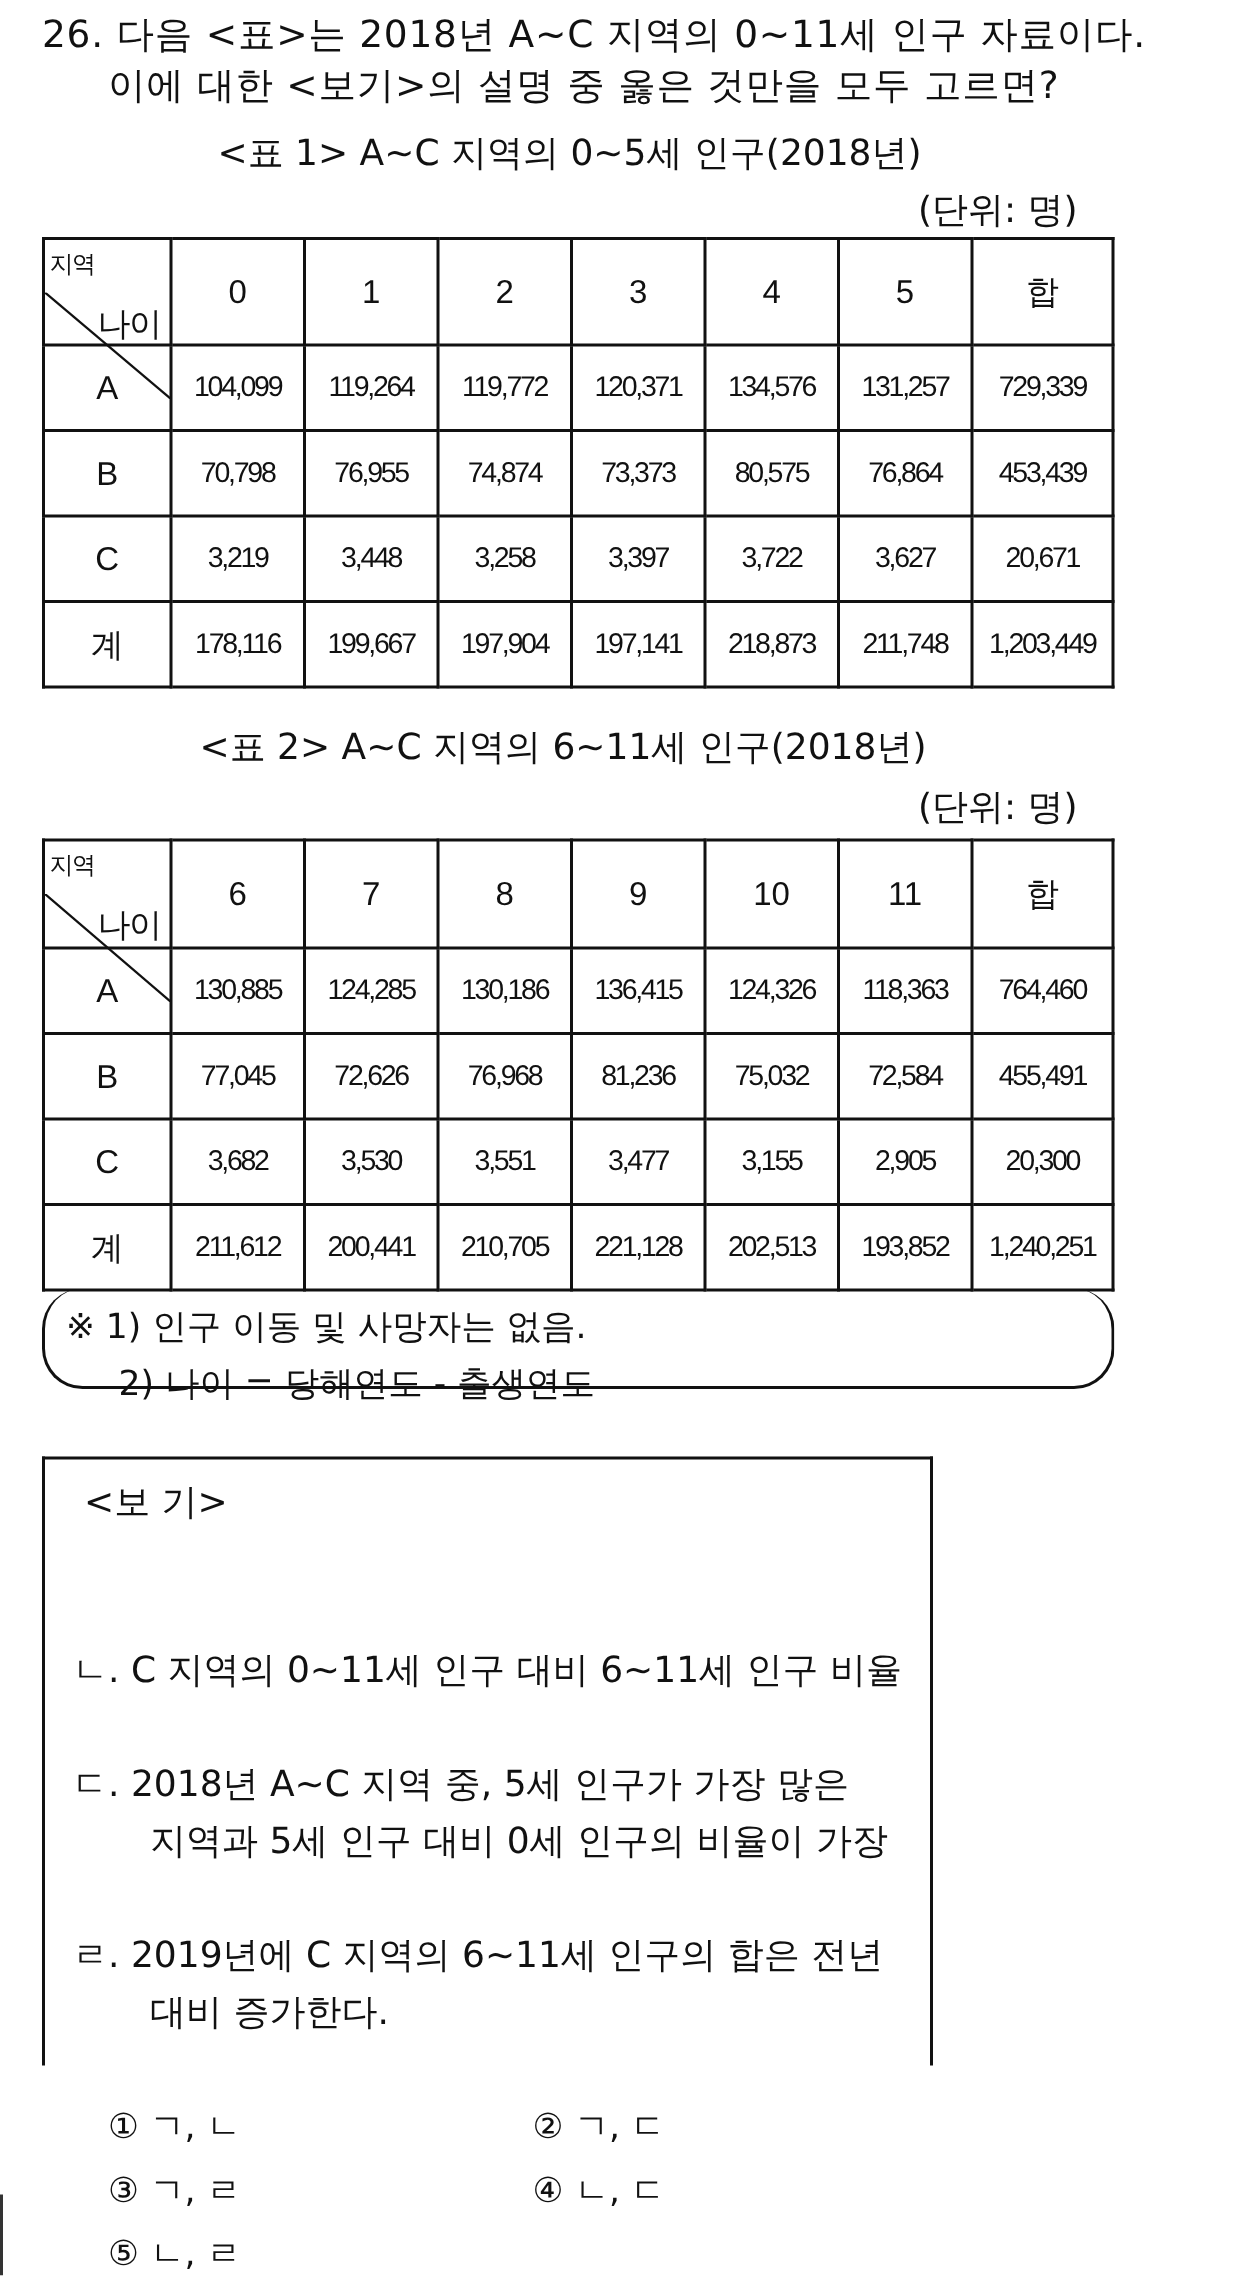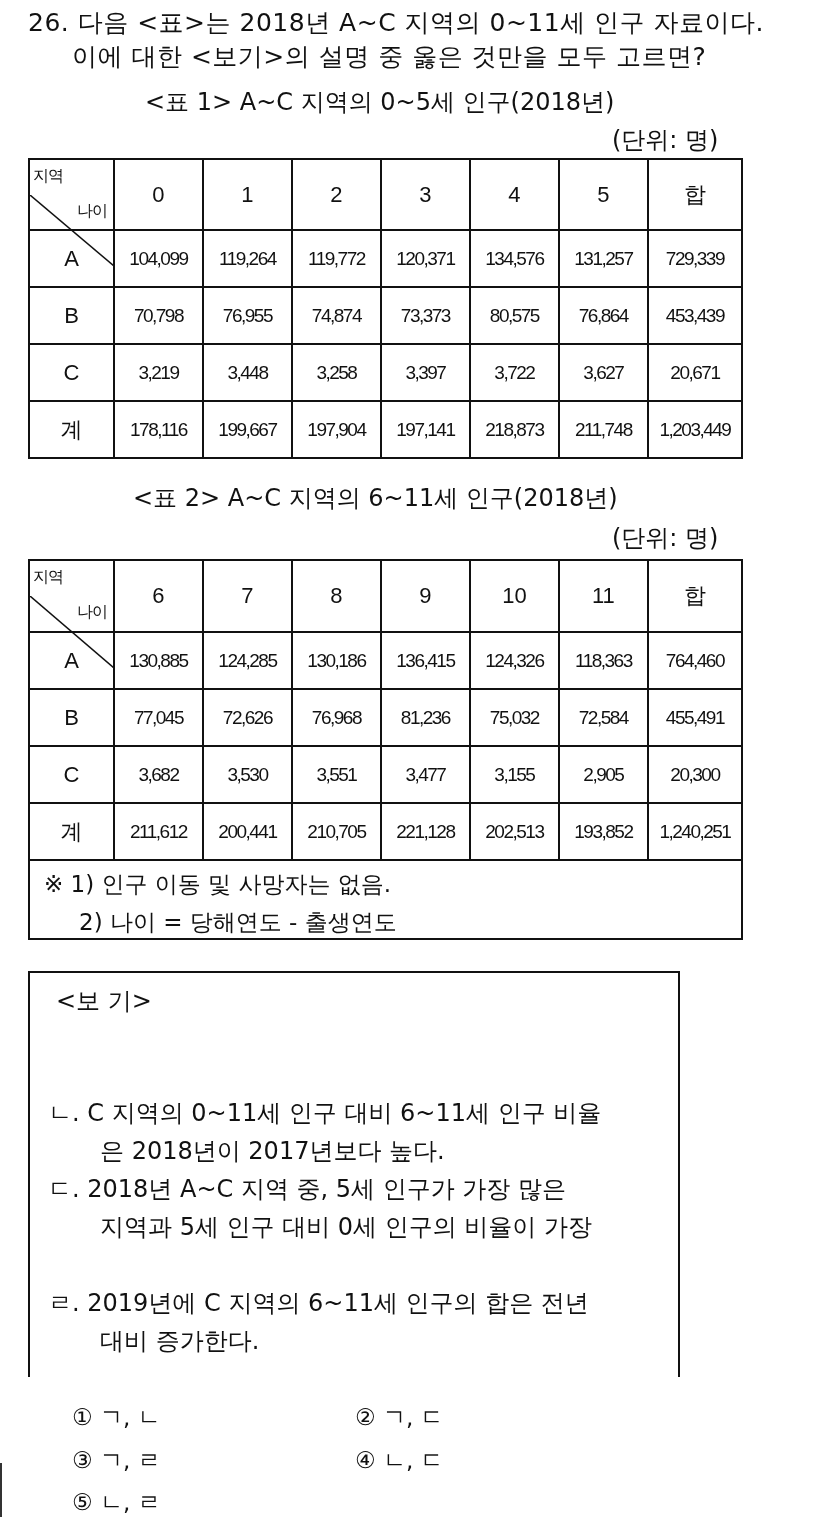--- a/index.html
+++ b/index.html
@@ -17,21 +17,21 @@
   }
   table.data td {
     border: 2px solid #111; text-align: center; vertical-align: middle;
     font-size: 19px; letter-spacing: -1.5px; padding: 0; white-space: nowrap;
     font-family: "Liberation Sans Narrow", "Liberation Sans", sans-serif;
   }
   table.data td.hdr { font-size: 22px; letter-spacing: 0; }
   table.data td.rowlbl { font-size: 22px; letter-spacing: 0; }
   .diag { position: relative; width: 100%; height: 100%; }
   .diag svg { position: absolute; left: 0; top: 0; }
-  .diag .age-lbl { position: absolute; right: 6px; top: 6px; font-size: 16px; letter-spacing: -1px; margin-left: 48px; }
+  .diag .age-lbl { position: absolute; right: 6px; top: 6px; font-size: 22px; letter-spacing: -1px; margin-left: 48px; }
   .diag .reg-lbl { position: absolute; left: 3px; bottom: 8px; font-size: 16px; letter-spacing: -1px; }
   .notes {
     position: absolute; border: 2px solid #111; border-top: none;
     font-size: 23px; box-sizing: border-box;
   }
   .notes div { white-space: nowrap; }
   .bogi {
     position: absolute; border: 2px solid #111; border-bottom: none; box-sizing: border-box;
     font-size: 24px;
   }
@@ -193,34 +193,33 @@
     <td>200,441</td>
     <td>210,705</td>
     <td>221,128</td>
     <td>202,513</td>
     <td>193,852</td>
     <td>1,240,251</td>
   </tr>
 </tbody>
   </table>
 
-<div class="notes" style="left:28px; top:859px; width:715px; height:81px;">
+<div class="notes" style="left:28px; top:859px; width:715px; height:67px;border-radius:27px;">
   <div style="position:absolute; left:14px; top:10px;">※ 1) 인구 이동 및 사망자는 없음.</div>
   <div style="position:absolute; left:49px; top:48px;">2) 나이 = 당해연도 - 출생연도</div>
 </div>
 
-<div class="bogi" style="left:28px; top:971px; width:652px; height:406px;">
+<div class="bogi" style="left:28px; top:971px; width:594px; height:406px;">
   <div class="line" style="left:26px; top:12px;">&lt;보  기&gt;</div>
 
 
   <div class="line" style="left:18px; top:124px;">
     <span>ㄴ.</span>
     <span>C 지역의 0~11세 인구 대비 6~11세 인구 비율</span>
   </div>
-  <div class="line" style="left:70px; top:162px;">은 2018년이 2017년보다 높다.</div>
 
   <div class="line" style="left:18px; top:200px;">
     <span>ㄷ.</span>
     <span>2018년 A~C 지역 중, 5세 인구가 가장 많은</span>
   </div>
   <div class="line" style="left:70px; top:238px;">지역과 5세 인구 대비 0세 인구의 비율이 가장</div>
 
   <div class="line" style="left:18px; top:314px;">
     <span>ㄹ.</span>
     <span>2019년에 C 지역의 6~11세 인구의 합은 전년</span>

